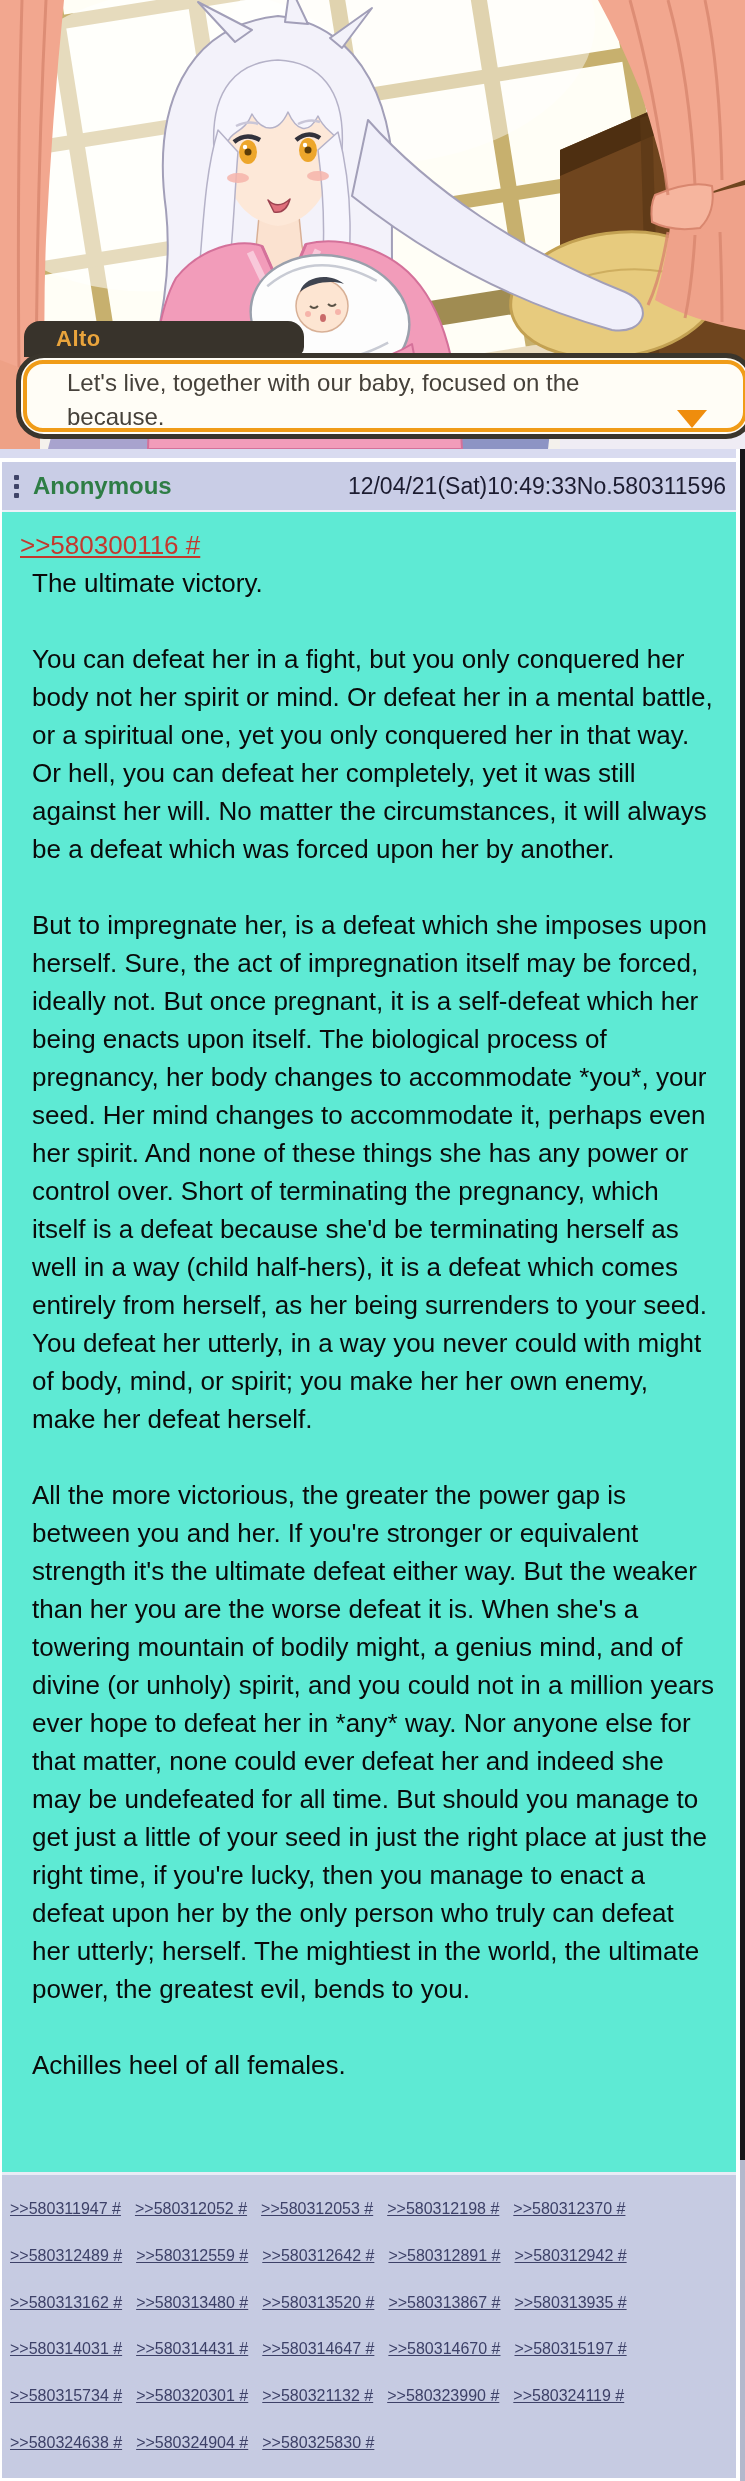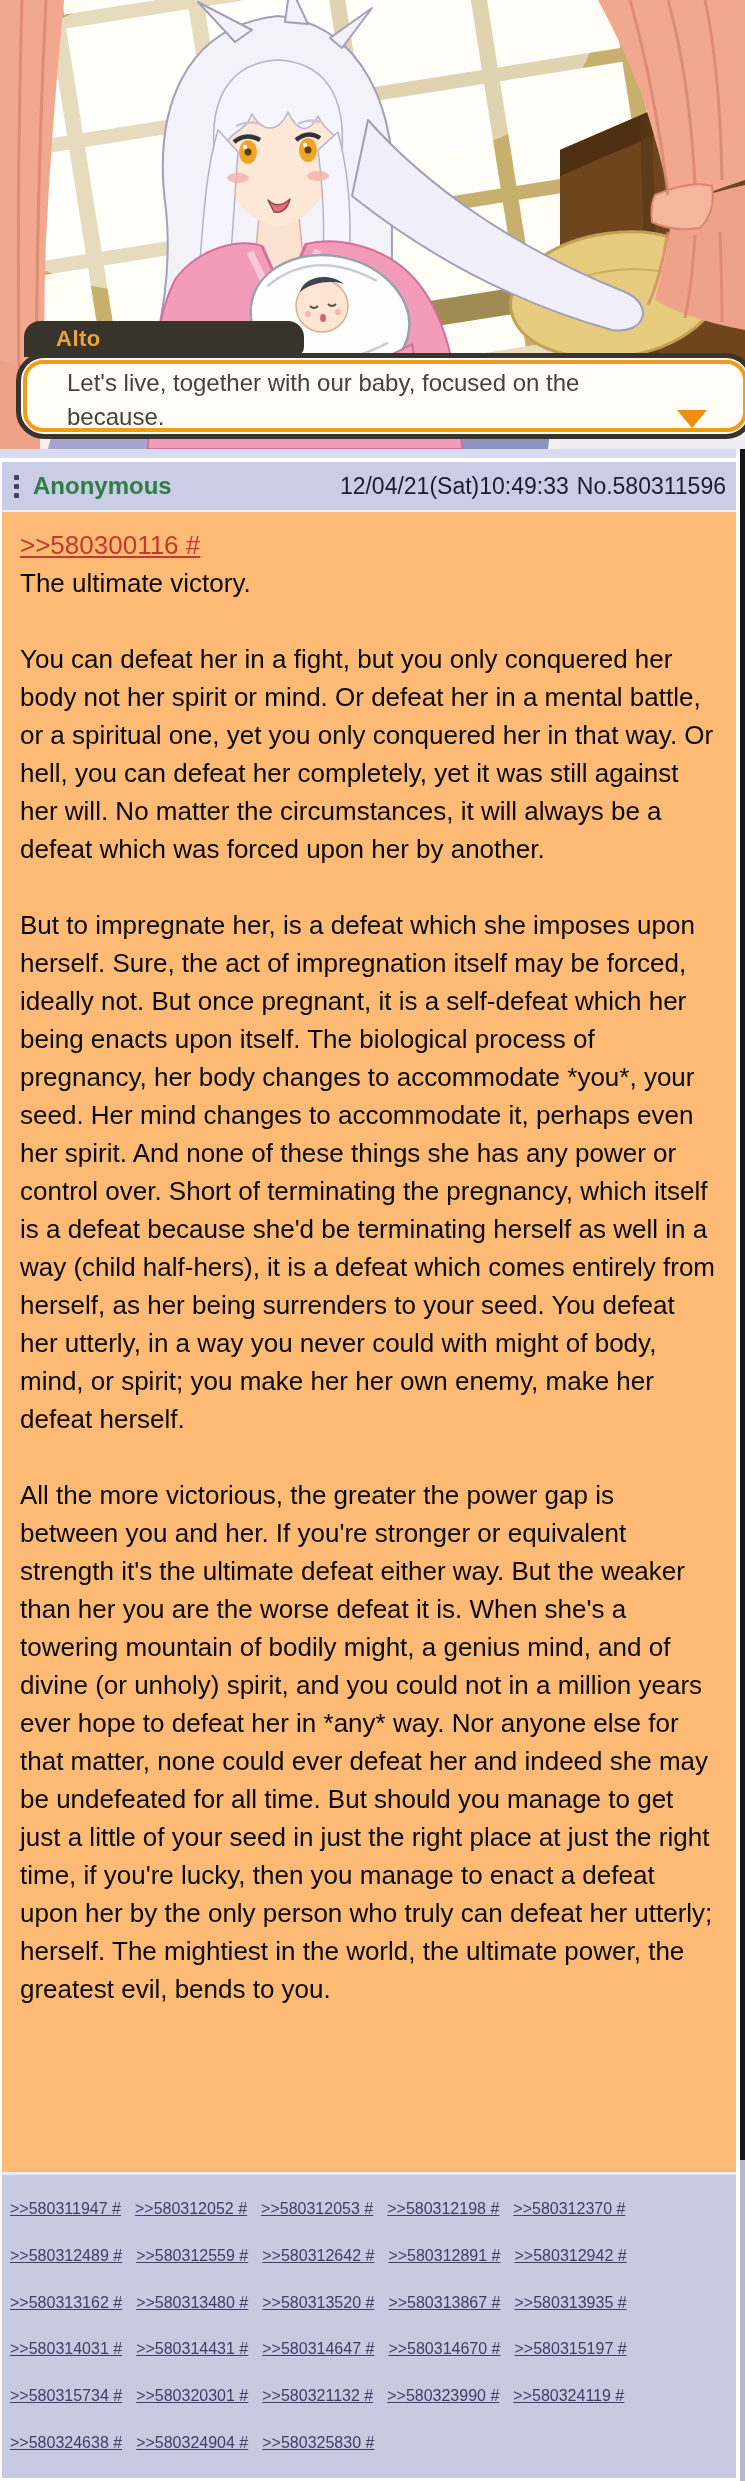--- a/index.html
+++ b/index.html
@@ -53,32 +53,32 @@
     box-sizing:border-box; border-left:2px solid #ffffff;
   }
   .post-header {
     height:50px; background:#c9cde6; border-bottom:2px solid #eef0f8;
     display:flex; align-items:center; box-sizing:border-box;
     padding:0 10px 0 12px;
   }
   .menu-icon { display:flex; flex-direction:column; gap:4px; margin-right:14px; cursor:pointer; }
   .menu-icon i { width:5px; height:5px; background:#3f4468; border-radius:1px; }
   .poster-name { color:#2e7d45; font-weight:bold; font-size:24px; }
-  .header-right { margin-left:auto; color:#1c1c30; font-size:23px; display:flex; gap:8px; }
+  .header-right { margin-left:auto; color:#1c1c30; font-size:23px; display:flex; }
 
   .post-body {
-    background:#fdba74; height:1660px; overflow:hidden; box-sizing:border-box;
+    background:#5eead4; height:1660px; overflow:hidden; box-sizing:border-box;
     padding:14px 20px 0 18px; color:#0a0a0a;
     font-size:26px; line-height:38px;
   }
   .quotelink {
     display:block; color:#c3392e; text-decoration:underline; cursor:pointer;
     margin:0;
   }
-  .post-body p { margin:0 0 38px 0; }
+  .post-body p { margin:0 0 38px 12px; }
 
   .post-replies {
     background:#c6cbe2; border-top:3px solid #e9ecf6;
     box-sizing:border-box; padding:12px 8px 10px 8px; min-height:306px;
     display:flex; flex-wrap:wrap; column-gap:14px; row-gap:0;
   }
   .reply-link {
     color:#3d4168; text-decoration:underline; cursor:pointer;
     font-size:16px; line-height:43px; white-space:nowrap;
   }
@@ -238,20 +238,21 @@
         <span>No.580311596</span>
       </span>
     </div>
 
     <div class="post-body">
       <a class="quotelink">&gt;&gt;580300116 #</a>
       <p>The ultimate victory.</p>
       <p>You can defeat her in a fight, but you only conquered her body not her spirit or mind. Or defeat her in a mental battle, or a spiritual one, yet you only conquered her in that way. Or hell, you can defeat her completely, yet it was still against her will. No matter the circumstances, it will always be a defeat which was forced upon her by another.</p>
       <p>But to impregnate her, is a defeat which she imposes upon herself. Sure, the act of impregnation itself may be forced, ideally not. But once pregnant, it is a self-defeat which her being enacts upon itself. The biological process of pregnancy, her body changes to accommodate *you*, your seed. Her mind changes to accommodate it, perhaps even her spirit. And none of these things she has any power or control over. Short of terminating the pregnancy, which itself is a defeat because she'd be terminating herself as well in a way (child half-hers), it is a defeat which comes entirely from herself, as her being surrenders to your seed. You defeat her utterly, in a way you never could with might of body, mind, or spirit; you make her her own enemy, make her defeat herself.</p>
       <p>All the more victorious, the greater the power gap is between you and her. If you're stronger or equivalent strength it's the ultimate defeat either way. But the weaker than her you are the worse defeat it is. When she's a towering mountain of bodily might, a genius mind, and of divine (or unholy) spirit, and you could not in a million years ever hope to defeat her in *any* way. Nor anyone else for that matter, none could ever defeat her and indeed she may be undefeated for all time. But should you manage to get just a little of your seed in just the right place at just the right time, if you're lucky, then you manage to enact a defeat upon her by the only person who truly can defeat her utterly; herself. The mightiest in the world, the ultimate power, the greatest evil, bends to you.</p>
+      <p>Achilles heel of all females.</p>
     </div>
 
     <div class="post-replies">
         <a class="reply-link">&gt;&gt;580311947 #</a>
         <a class="reply-link">&gt;&gt;580312052 #</a>
         <a class="reply-link">&gt;&gt;580312053 #</a>
         <a class="reply-link">&gt;&gt;580312198 #</a>
         <a class="reply-link">&gt;&gt;580312370 #</a>
         <a class="reply-link">&gt;&gt;580312489 #</a>
         <a class="reply-link">&gt;&gt;580312559 #</a>

